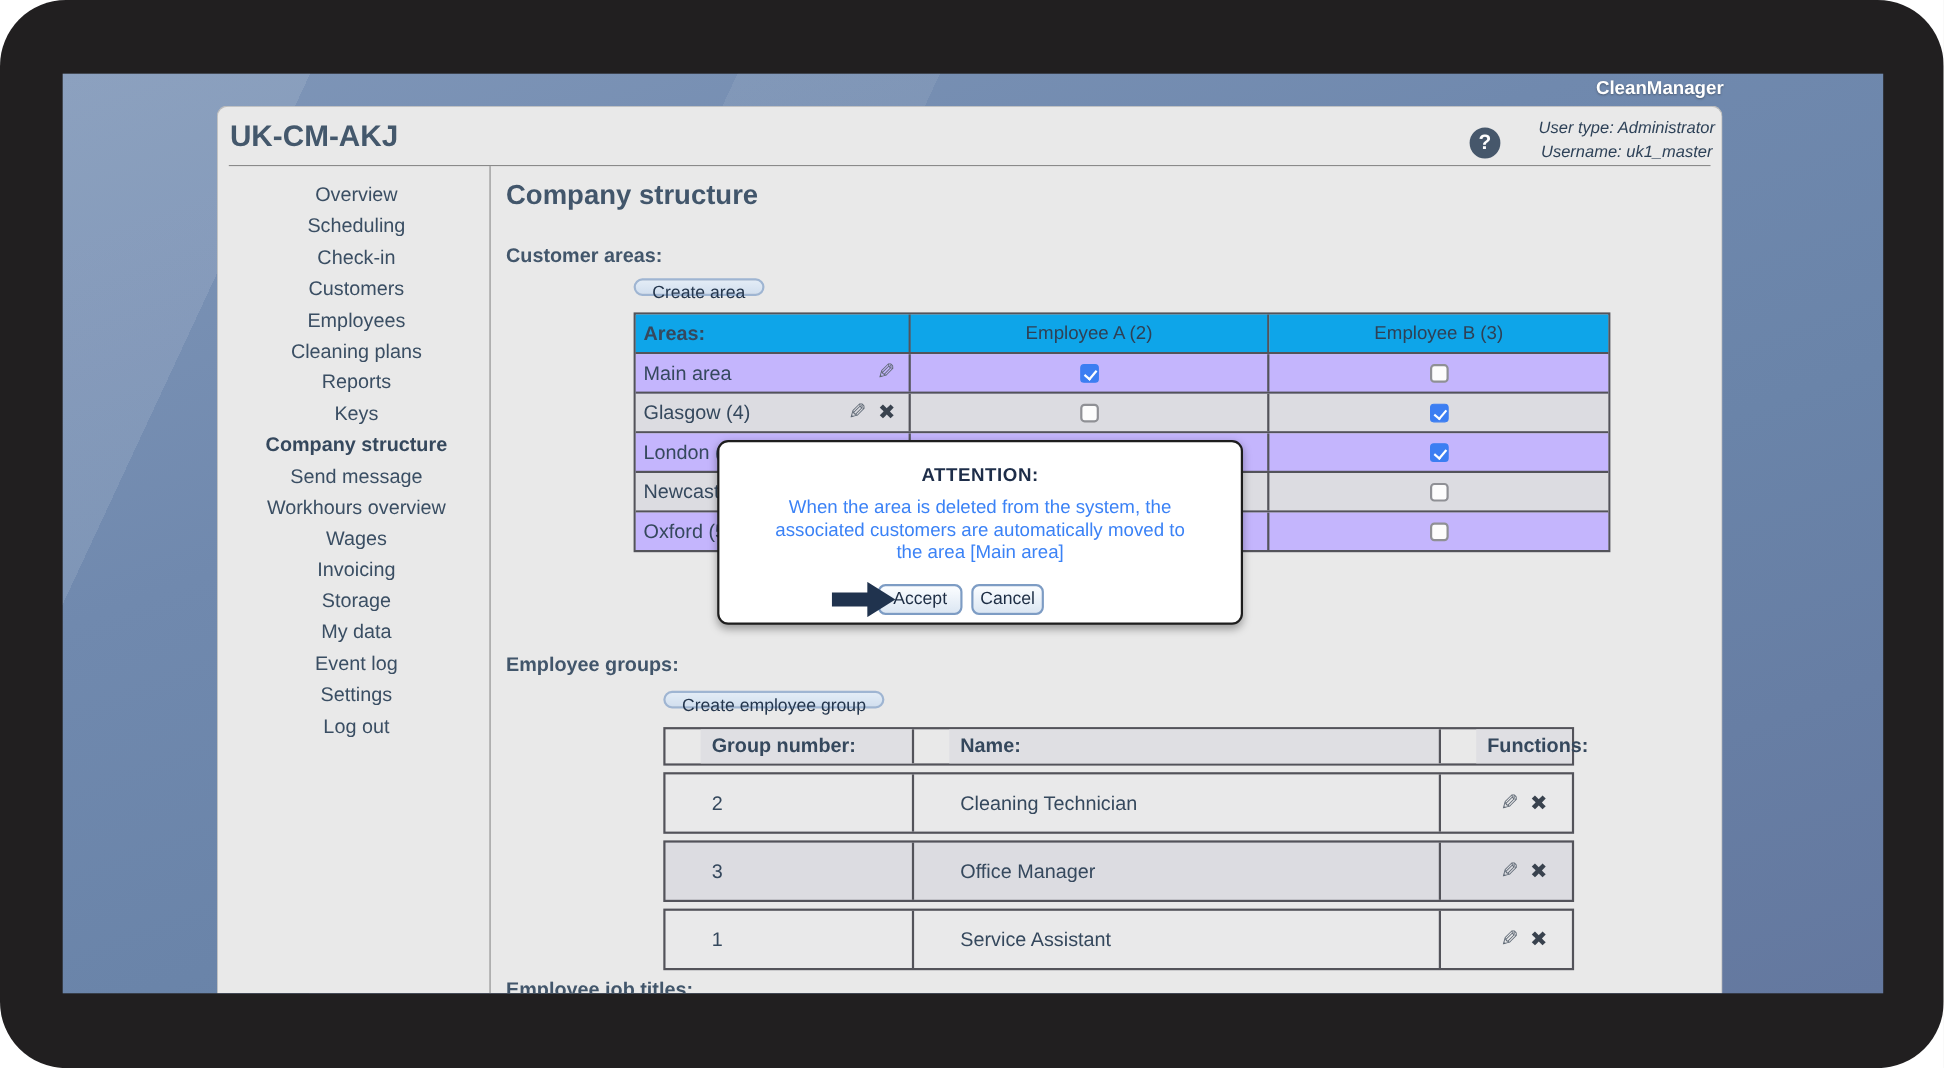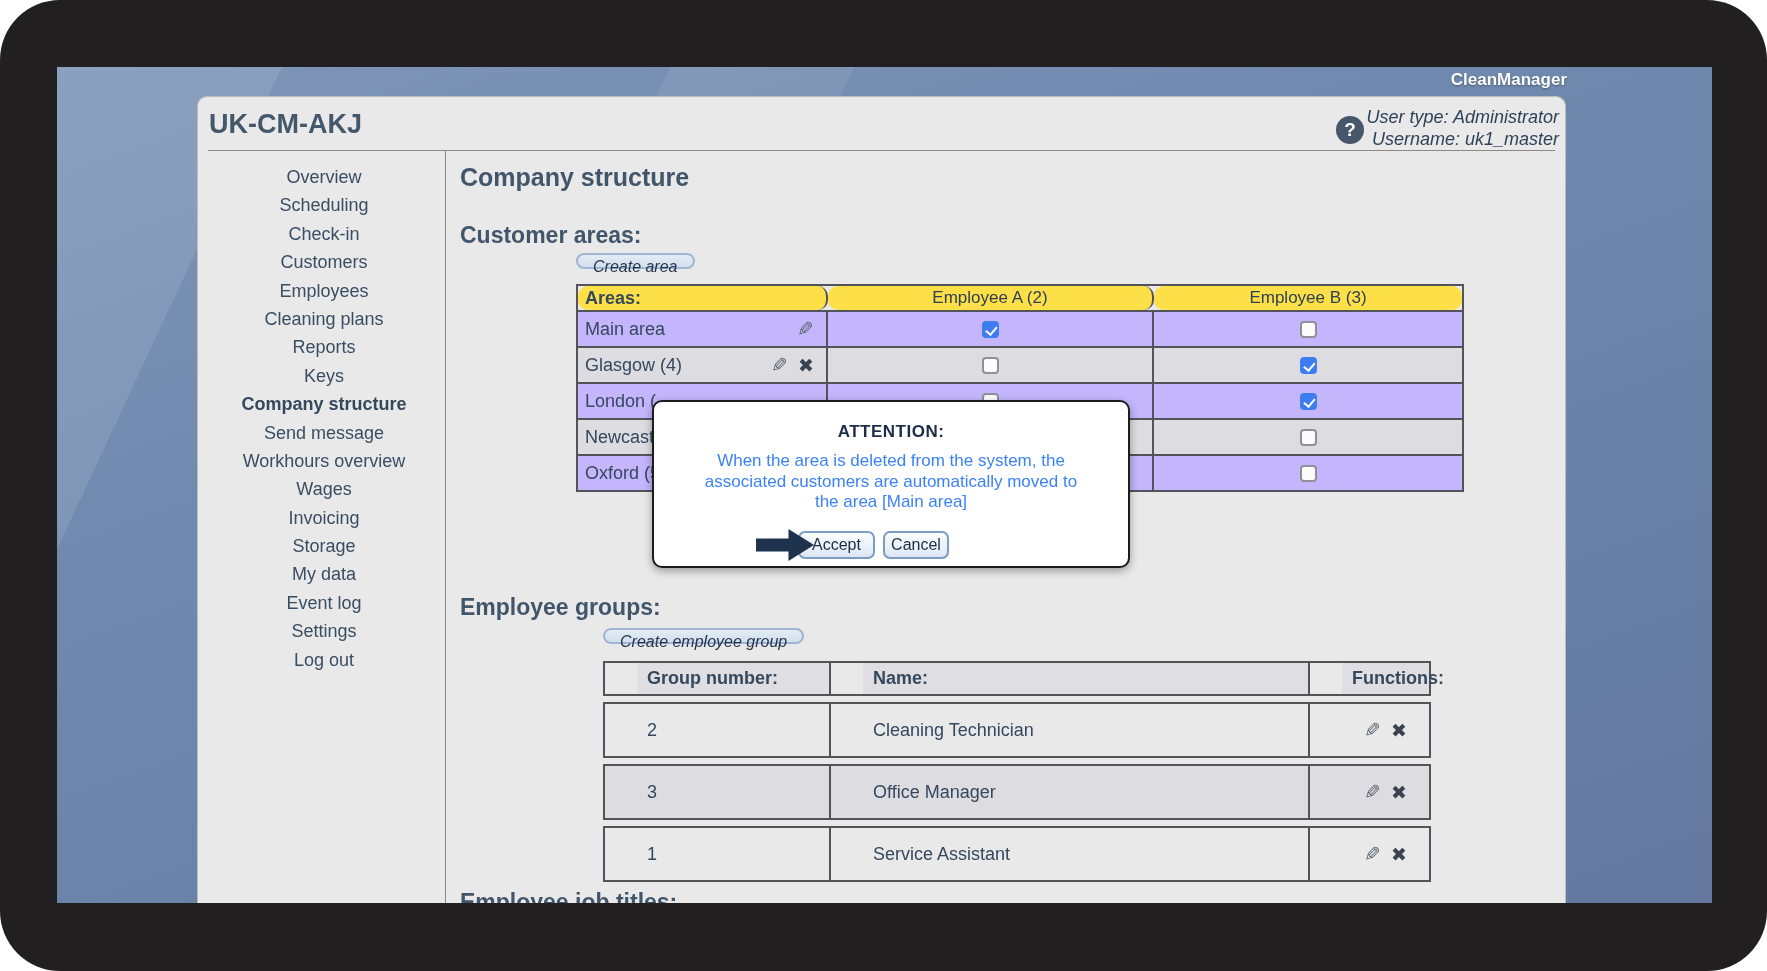--- a/index.html
+++ b/index.html
@@ -23,42 +23,42 @@
   
   .panel{
     position:absolute;left:140px;top:29px;width:1369px;height:807px;background:#e9e9e9;
     border:1px solid #bdbdbd;border-bottom:none;border-radius:10px 10px 0 0;box-sizing:border-box;
   }
   .app-title{position:absolute;left:11px;top:12px;font-size:27px;font-weight:bold;color:#44586c;}
   .help-icon{
     position:absolute;left:1138px;top:19px;width:28px;height:28px;border-radius:50%;
     background:#46576b;color:#fff;font-weight:bold;font-size:19px;line-height:28px;text-align:center;cursor:pointer;
   }
-  .user-block{position:absolute;right:6px;top:9px;text-align:right;font-style:italic;font-size:18px;color:#2e4258;line-height:22px;}
+  .user-block{position:absolute;right:6px;top:9px;text-align:center;font-style:italic;font-size:15px;color:#2e4258;line-height:22px;}
   .hrule{position:absolute;left:10px;right:10px;top:53px;height:0;border-top:1px solid #8a8a8a;}
   .vsep{position:absolute;left:247px;top:54px;bottom:0;width:1px;background:#8a8a8a;}
   
   .sidebar{position:absolute;left:13px;top:66px;width:226px;}
   .side-item{height:28.4px;line-height:28.4px;font-size:18px;color:#3a4e63;cursor:pointer;white-space:nowrap;text-align:center;}
   .side-item.active{font-weight:bold;color:#35485d;}
   
   .page-heading{position:absolute;left:262px;top:66px;font-size:25px;font-weight:bold;color:#42566b;}
-  .section-label{position:absolute;font-size:23px;font-weight:bold;color:#42566b;}
+  .section-label{position:absolute;font-size:18px;font-weight:bold;color:#42566b;}
   .btn{
     display:inline-block;box-sizing:border-box;height:16px;line-height:24px;padding:0 15px;
     background:linear-gradient(#e3ecf6,#d2dfef);border:2px solid #9fb5d2;border-radius:8px;
-    font-size:16px;color:#24364d;cursor:pointer;font-style:italic;
+    font-size:16px;color:#24364d;cursor:pointer;
   }
   
   .areas-table{position:absolute;left:378px;top:187px;width:888px;box-sizing:border-box;border:2px solid #53535a;}
   .arow{display:grid;grid-template-columns:250px 326px 308px;border-bottom:2px solid #53535a;}
   .arow:last-child{border-bottom:none;}
   .acell{box-sizing:border-box;border-right:2px solid #53535a;display:flex;align-items:center;position:relative;}
   .acell:last-child{border-right:none;}
-  .ahead .acell{height:24px;background:#fde047;border-radius:10px;}
+  .ahead .acell{height:34px;background:#0ea5e9;}
   .arow.light{background:#c4b5fd;}
   .arow.dark{background:#dcdce1;}
   .arow.body .acell{height:34px;}
   .areas-col-h{font-weight:bold;font-size:18px;color:#35485d;padding-left:7px;}
   .emp-col-h{font-size:17px;color:#2f4055;justify-content:center;width:100%;display:flex;}
   .area-name{font-size:18px;color:#35485d;padding-left:7px;white-space:nowrap;}
   .cbwrap{display:flex;justify-content:center;width:100%;}
   .cb{width:17px;height:17px;box-sizing:border-box;border-radius:3.5px;cursor:pointer;position:relative;}
   .cb.unchecked{background:#fcfcfc;border:2px solid #8f9095;border-radius:4px;}
   .cb.checked{background:#3c7ef2;border:1px solid #3c7ef2;}

